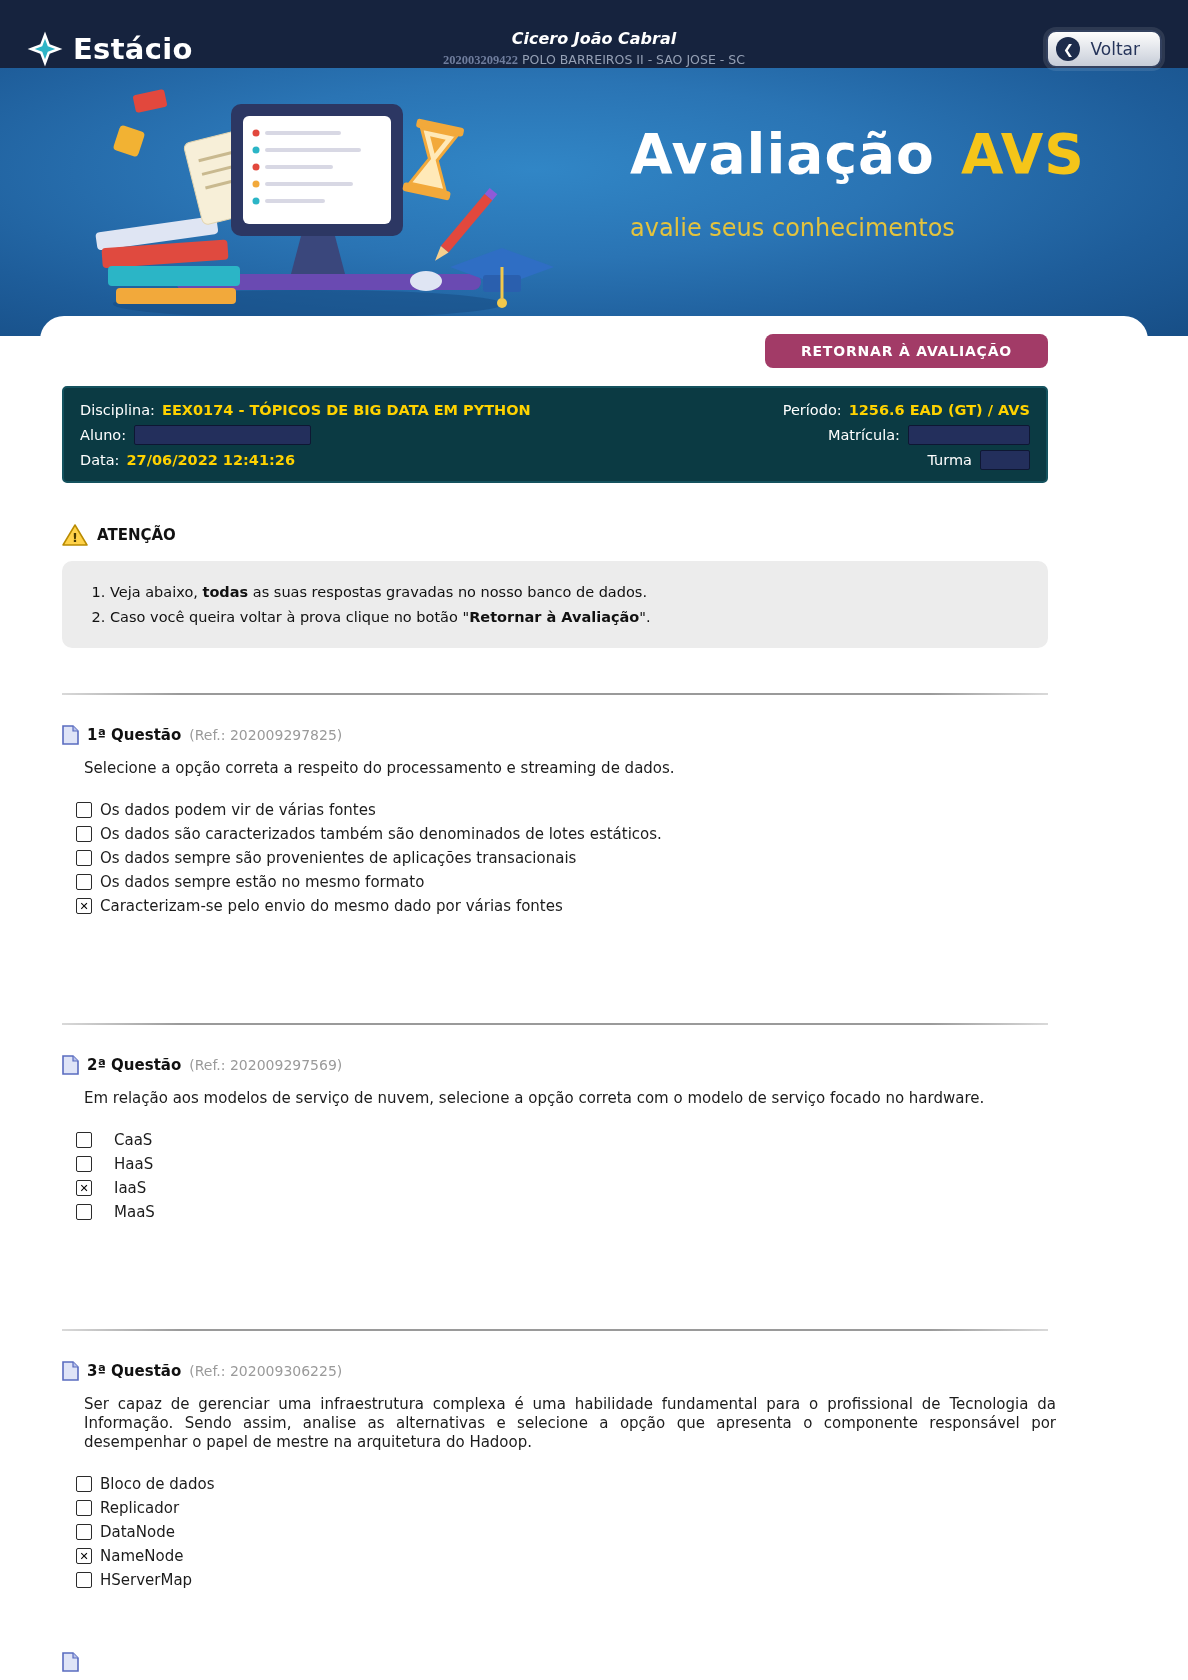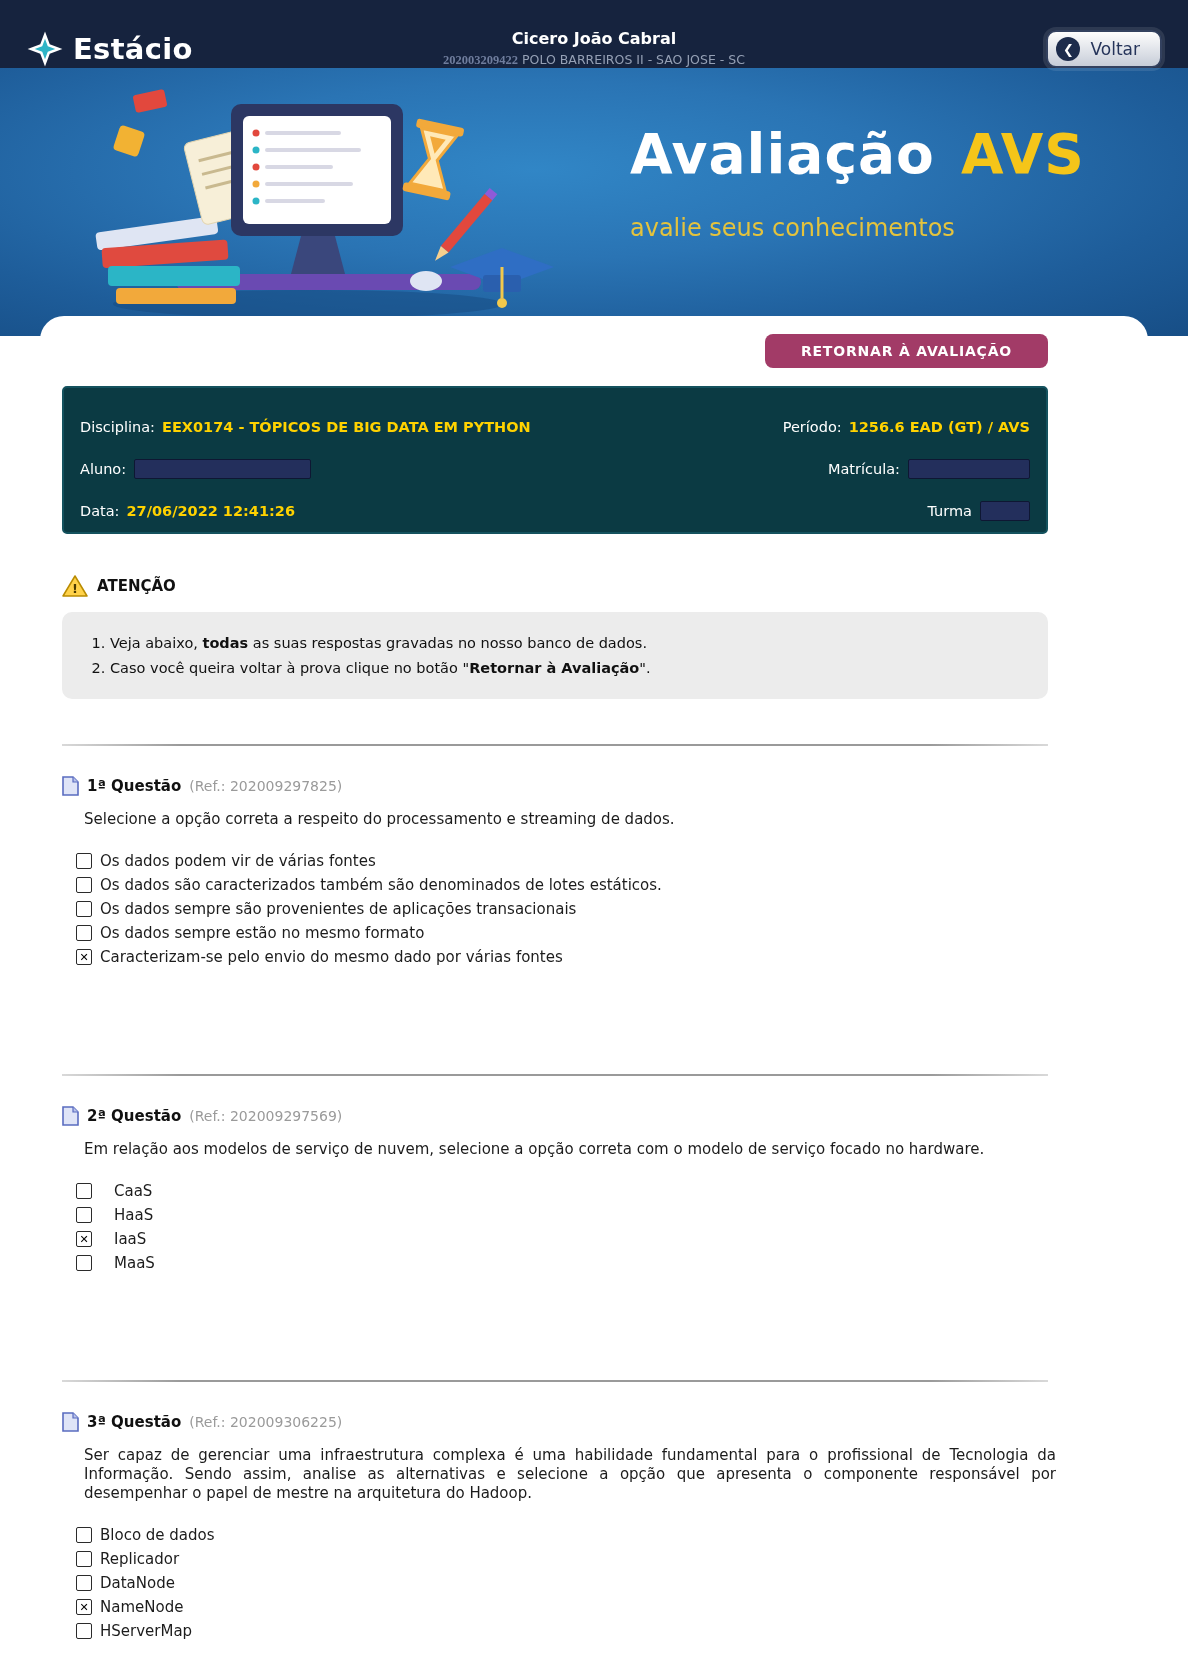--- a/index.html
+++ b/index.html
@@ -9,21 +9,21 @@
     position:relative;
   }
   
   .topbar{
     height:68px;background:#16233e;display:flex;align-items:flex-end;
     padding:0 26px;position:relative;z-index:5;
   }
   .logo{display:flex;align-items:center;gap:9px;cursor:pointer;}
   .logo-text{color:#fff;font-size:29px;font-weight:bold;letter-spacing:.3px;}
   .topbar-center{position:absolute;left:50%;transform:translateX(-50%);text-align:center;}
-  .user-name{color:#ffffff;font-weight:bold;font-size:16px;}
+  .user-name{color:#ffffff;font-weight:bold;font-size:16px;font-style:italic;}
   .user-sub{margin-top:4px;font-size:12.5px;}
   .user-id{color:#6f7d9d;font-weight:bold;font-family:Liberation Serif, serif;}
   .user-polo{color:#95a0b5;}
   .voltar-btn{
     margin-left:auto;display:flex;align-items:center;gap:10px;
     background:linear-gradient(#fdfdfd,#c7cdd8);border:2px solid #33415f;
     border-radius:10px;padding:5px 20px 5px 8px;cursor:pointer;
     box-shadow:0 0 0 3px rgba(255,255,255,.10);
   }
   .voltar-circle{
@@ -53,21 +53,21 @@
   .return-btn{
     background:#a23b67;color:#ffffff;border:none;border-radius:8px;
     font-family:inherit;font-size:14px;font-weight:bold;letter-spacing:.8px;
     padding:9px 36px;cursor:pointer;
   }
   
   .info-box{
     background:#0b3a43;border:2px solid #14525e;border-radius:5px;
     padding:9px 16px;margin-bottom:40px;font-size:14.5px;
   }
-  .info-row{display:flex;justify-content:space-between;align-items:center;height:25px;margin-top:17px;}
+  .info-row{display:flex;justify-content:space-between;align-items:center;height:25px;}
   .info-left,.info-right{display:flex;align-items:center;}
   .lbl{color:#ffffff;}
   .val{color:#ffd200;font-weight:bold;margin-left:7px;}
   .redacted{
     display:inline-block;height:18px;background:#232f5c;border:1px solid #0e1733;
     border-radius:2px;margin-left:8px;vertical-align:middle;
   }
   .red-aluno{width:175px;} .red-matricula{width:120px;} .red-turma{width:48px;}
   
   .attention-header{display:flex;align-items:center;gap:9px;margin-bottom:14px;}

